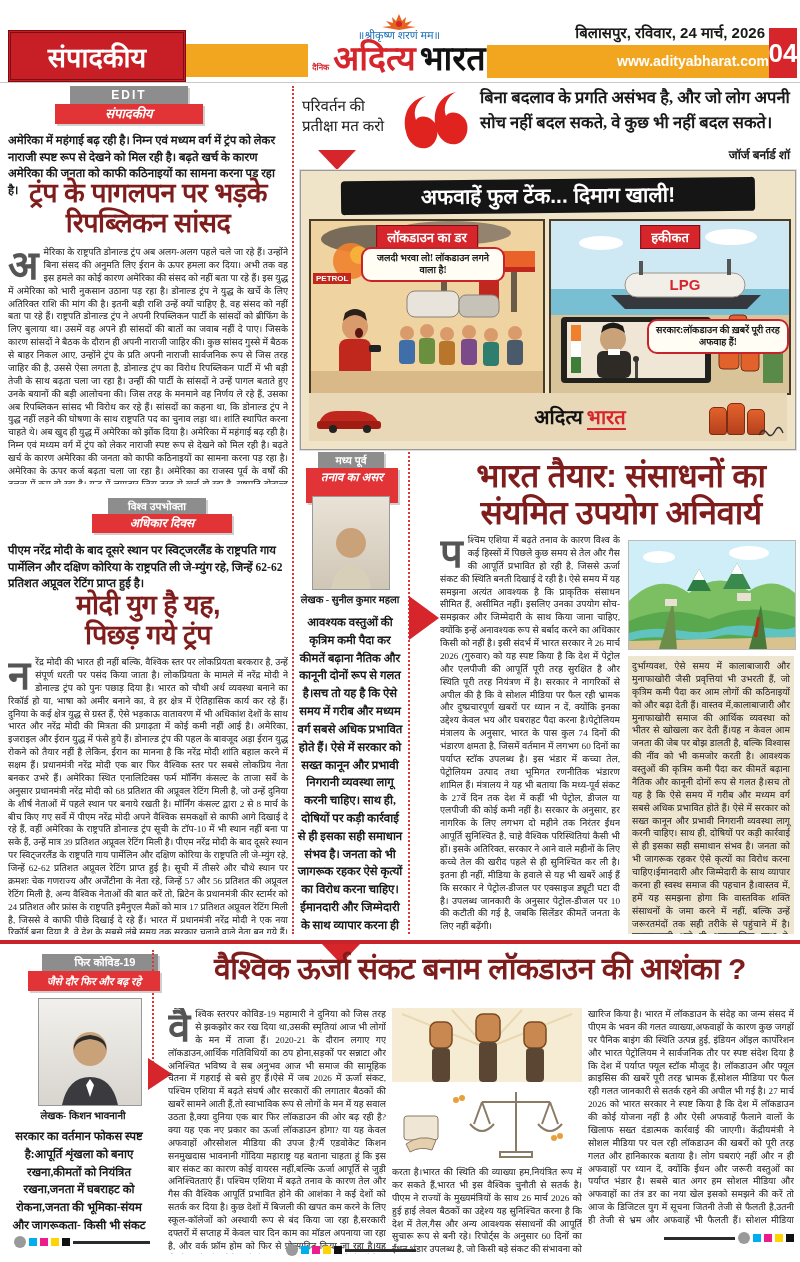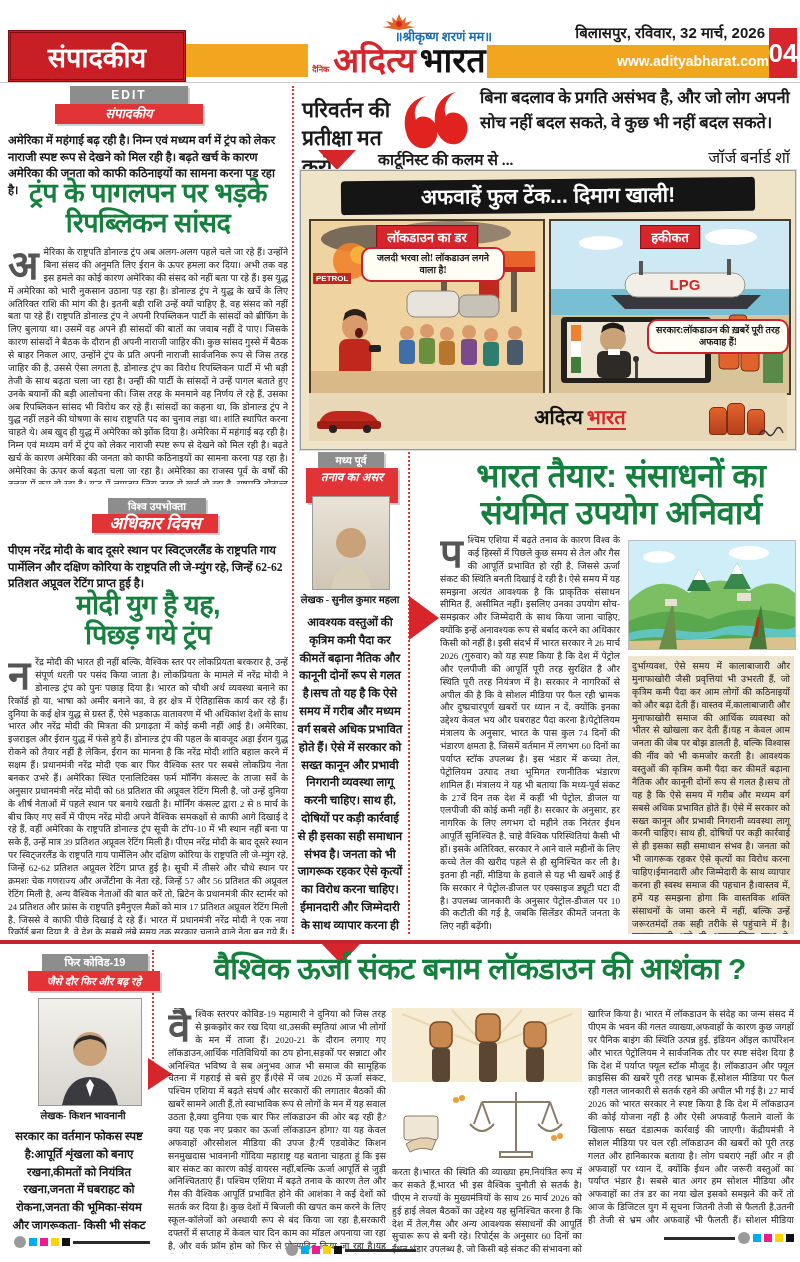--- a/index.html
+++ b/index.html
@@ -12,45 +12,45 @@
            font-weight:bold;font-size:27px;font-family:"Liberation Sans",sans-serif;}
   .orange-bar{background:#f2a51f;}
   .pagenum{background:#d6252b;color:#fff;display:flex;align-items:center;justify-content:center;
            font-weight:bold;font-size:26px;font-family:"Liberation Sans",sans-serif;}
   .dateline{font-weight:bold;font-size:15px;text-align:right;font-family:"Liberation Sans",sans-serif;}
   .website{color:#fff;font-weight:bold;font-size:14px;text-align:right;line-height:33px;padding-right:10px;
            font-family:"Liberation Sans",sans-serif;}
   .mast{text-align:center;line-height:1;}
   .mast .w1{color:#d6252b;font-weight:bold;font-size:34px;font-family:"Liberation Sans",sans-serif;}
   .mast .w2{color:#111;font-weight:bold;font-size:34px;font-family:"Liberation Sans",sans-serif;}
-  .mast-top{color:#1b6fb5;font-size:13px;font-weight:bold;text-align:right;}
+  .mast-top{color:#1b6fb5;font-size:11px;font-weight:normal;}
   .mast-daily{color:#d6252b;font-size:8px;font-weight:bold;}
   .hairline{background:#c9c9c9;height:1px;}
   
   .badge-gray{background:#8d8d8d;color:#fff;font-weight:bold;text-align:center;
               font-family:"Liberation Sans",sans-serif;box-shadow:2px 2px 0 #cfcfcf;}
   .badge-red{background:#e23337;color:#fff;font-weight:bold;text-align:center;font-style:italic;
              font-family:"Liberation Sans",sans-serif;box-shadow:2px 2px 0 #cfcfcf;}
   
   .intro{font-weight:bold;font-size:11.5px;line-height:1.45;text-align:left;}
-  .headline{font-weight:800;text-align:center;line-height:1.12;color:#15803d;
+  .headline{font-weight:800;text-align:center;line-height:1.12;color:#7f1d1d;
             font-family:"Liberation Sans",sans-serif;letter-spacing:-0.5px;}
   .body-text{font-size:9.2px;line-height:1.4;text-align:justify;color:#222;}
   .dropcap{float:left;font-size:40px;line-height:0.85;font-weight:bold;color:#555;padding:2px 5px 0 0;
            font-family:"Liberation Sans",sans-serif;}
   .boldcol{font-weight:bold;font-size:11.5px;line-height:1.55;text-align:center;}
   .author-cap{font-weight:bold;font-size:10px;text-align:center;}
   .vline{border-left:2px dotted #e23337;width:0;}
   .tri-down{width:0;height:0;border-left:19px solid transparent;border-right:19px solid transparent;border-top:20px solid #d6252b;}
   .tri-right{width:0;height:0;border-top:22px solid transparent;border-bottom:22px solid transparent;border-left:30px solid #d6252b;}
   .redbar{background:#c8232a;}
   
-  .q-kicker{font-weight:bold;font-size:21px;line-height:1.35;}
+  .q-kicker{font-weight:normal;font-size:15px;line-height:1.35;}
   .q-text{font-weight:bold;font-size:16.5px;line-height:1.5;}
-  .q-attr{font-weight:normal;font-size:16px;text-align:right;}
+  .q-attr{font-weight:bold;font-size:12px;text-align:right;}
   
   .cartoon{background:#efe3c8;border:1px solid #9a9a9a;box-shadow:0 0 0 1px #ddd;}
   .ct-title{background:#151515;color:#fff;font-weight:800;text-align:center;font-size:21px;line-height:34px;
             font-family:"Liberation Sans",sans-serif;transform:rotate(-0.6deg);border-radius:4px;}
   .panel{border:2px solid #4a3a28;background:#a16207;position:absolute;overflow:hidden;}
   .panel-label{position:absolute;left:50%;transform:translateX(-50%);top:4px;background:#d6252b;color:#fff;
                font-weight:bold;font-size:13px;padding:2px 10px;border:1px solid #7d0d13;
                font-family:"Liberation Sans",sans-serif;z-index:5;white-space:nowrap;}
   .bubble{position:absolute;background:#fffdf4;border:2px solid #c8232a;border-radius:10px;
           font-weight:bold;font-size:9.5px;text-align:center;padding:3px 5px;z-index:6;line-height:1.3;}
@@ -81,40 +81,40 @@
       <circle cx="17" cy="10" r="3" fill="#d6252b"></circle>
     </svg>
     <div class="mast-top">॥श्रीकृष्ण शरणं मम॥</div>
     <div>
       <span class="mast-daily">दैनिक</span>
       <span class="w1">अदित्य</span>
       <span class="w2">भारत</span>
     </div>
   </div>
 
-  <div class="abs dateline" style="left:520px;top:22px;width:245px;">बिलासपुर, रविवार, 32 मार्च, 2026</div>
+  <div class="abs dateline" style="left:520px;top:22px;width:245px;">बिलासपुर, रविवार, 24 मार्च, 2026</div>
   <div class="abs orange-bar website" style="left:487px;top:45px;width:282px;height:33px;">www.adityabharat.com</div>
   <div class="abs pagenum" style="left:769px;top:28px;width:28px;height:50px;">04</div>
   <div class="abs hairline" style="left:0;top:82px;width:800px;"></div>
 
   <div class="abs badge-gray" style="left:70px;top:86px;width:118px;height:18px;font-size:12px;line-height:18px;letter-spacing:2px;">EDIT</div>
   <div class="abs badge-red" style="left:55px;top:104px;width:148px;height:20px;font-size:13px;line-height:20px;">संपादकीय</div>
 
   <div class="abs intro" style="left:8px;top:132px;width:280px;">अमेरिका में महंगाई बढ़ रही है। निम्न एवं मध्यम वर्ग में ट्रंप को लेकर नाराजी स्पष्ट रूप से देखने को मिल रही है। बढ़ते खर्च के कारण अमेरिका की जनता को काफी कठिनाइयों का सामना करना पड़ रहा है।</div>
   <div class="abs headline" style="left:8px;top:178px;width:280px;font-size:27px;">
     <div>ट्रंप के पागलपन पर भड़के</div>
     <div>रिपब्लिकन सांसद</div>
   </div>
   <div class="abs clip body-text" style="left:8px;top:246px;width:280px;height:238px;">
     <span class="dropcap">अ</span>
     <span>मेरिका के राष्ट्रपति डोनाल्ड ट्रंप अब अलग-अलग पहले चले जा रहे हैं। उन्होंने बिना संसद की अनुमति लिए ईरान के ऊपर हमला कर दिया। अभी तक वह इस हमले का कोई कारण अमेरिका की संसद को नहीं बता पा रहे हैं। इस युद्ध में अमेरिका को भारी नुकसान उठाना पड़ रहा है। डोनाल्ड ट्रंप ने युद्ध के खर्चे के लिए अतिरिक्त राशि की मांग की है। इतनी बड़ी राशि उन्हें क्यों चाहिए है, वह संसद को नहीं बता पा रहे हैं। राष्ट्रपति डोनाल्ड ट्रंप ने अपनी रिपब्लिकन पार्टी के सांसदों को ब्रीफिंग के लिए बुलाया था। उसमें वह अपने ही सांसदों की बातों का जवाब नहीं दे पाए। जिसके कारण सांसदों ने बैठक के दौरान ही अपनी नाराजी जाहिर की। कुछ सांसद गुस्से में बैठक से बाहर निकल आए, उन्होंने ट्रंप के प्रति अपनी नाराजी सार्वजनिक रूप से जिस तरह जाहिर की है, उससे ऐसा लगता है, डोनाल्ड ट्रंप का विरोध रिपब्लिकन पार्टी में भी बड़ी तेजी के साथ बढ़ता चला जा रहा है। उन्हीं की पार्टी के सांसदों ने उन्हें पागल बताते हुए उनके बयानों की बड़ी आलोचना की। जिस तरह के मनमाने वह निर्णय ले रहे हैं, उसका अब रिपब्लिकन सांसद भी विरोध कर रहे हैं। सांसदों का कहना था, कि डोनाल्ड ट्रंप ने युद्ध नहीं लड़ने की घोषणा के साथ राष्ट्रपति पद का चुनाव लड़ा था। शांति स्थापित करना चाहते थे। अब खुद ही युद्ध में अमेरिका को झोंक दिया है। अमेरिका में महंगाई बढ़ रही है। निम्न एवं मध्यम वर्ग में ट्रंप को लेकर नाराजी स्पष्ट रूप से देखने को मिल रही है। बढ़ते खर्च के कारण अमेरिका की जनता को काफी कठिनाइयों का सामना करना पड़ रहा है। अमेरिका के ऊपर कर्ज बढ़ता चला जा रहा है। अमेरिका का राजस्व पूर्व के वर्षों की तुलना में कम हो रहा है। युद्ध में लगातार जिस तरह से खर्च हो रहा है, राष्ट्रपति डोनाल्ड ट्रंप नई-नई मांग कर रहे हैं। इसको लेकर रिपब्लिकन सांसद भी नाराज हैं। टैरिफ को लेकर भी उन्होंने नाटो और अमेरिका के मित्र देशों के साथ-साथ सारी दुनिया के बड़े-बड़े देशों को नाराज कर अमेरिका के खिलाफ एकजुट कर लिया है। ईरान से युद्ध लड़ने के लिए उन्होंने नाटो और मित्र देशों को धमकाया है। उसके कारण अमेरिका बिल्कुल अलग-थलग पड़ गया है। इजराइल के साथ मिलकर ईरान से जो युद्ध शुरू किया है वह अमेरिका के लिए भारी साबित हो रहा है। खाड़ी के जिन देशों में अमेरिका के सैन्य अड्डे थे, ईरान ने ड्रोन और मिसाइल के जरिए उन अड्डों और वहां के सैन्य संसाधनों को पूरी तरह से नष्ट कर दिया है। अमेरिका के जंगी जहाज और सबसे ताकतवर विमानों को ईरान ने भारी नुकसान पहुंचाया है। अमेरिका के सैन्य हथियारों को इसके पहले कभी इस तरह की चुनौती नहीं मिली थी, जो अब मिल रही है। ऐसी तबाही इसके पहले अमेरिका की कभी नहीं हुई, जो पिछले एक माह में देखने को मिली है।</span>
   </div>
 
   <div class="abs badge-gray" style="left:108px;top:498px;width:98px;height:16px;font-size:10.5px;line-height:16px;">विश्व उपभोक्ता</div>
-  <div class="abs badge-red" style="left:92px;top:514px;width:126px;height:19px;font-size:17px;line-height:19px;">अधिकार दिवस</div>
+  <div class="abs badge-red" style="left:92px;top:514px;width:140px;height:19px;font-size:12px;line-height:19px;">अधिकार दिवस</div>
   <div class="abs intro" style="left:8px;top:542px;width:280px;">पीएम नरेंद्र मोदी के बाद दूसरे स्थान पर स्विट्जरलैंड के राष्ट्रपति गाय पार्मेलिन और दक्षिण कोरिया के राष्ट्रपति ली जे-म्युंग रहे, जिन्हें 62-62 प्रतिशत अप्रूवल रेटिंग प्राप्त हुई है।</div>
   <div class="abs headline" style="left:8px;top:590px;width:280px;font-size:27px;">
     <div>मोदी युग है यह,</div>
     <div>पिछड़ गये ट्रंप</div>
   </div>
   <div class="abs clip body-text" style="left:8px;top:656px;width:280px;height:278px;">
     <span class="dropcap">न</span>
     <span>रेंद्र मोदी की भारत ही नहीं बल्कि, वैश्विक स्तर पर लोकप्रियता बरकरार है, उन्हें संपूर्ण धरती पर पसंद किया जाता है। लोकप्रियता के मामले में नरेंद्र मोदी ने डोनाल्ड ट्रंप को पुनः पछाड़ दिया है। भारत को चौथी अर्थ व्यवस्था बनाने का रिकॉर्ड हो या, भाषा को अमीर बनाने का, वे हर क्षेत्र में ऐतिहासिक कार्य कर रहे हैं। दुनिया के कई क्षेत्र युद्ध से ग्रस्त हैं, ऐसे भड़काऊ वातावरण में भी अधिकांश देशों के साथ भारत और नरेंद्र मोदी की मित्रता की प्रगाढ़ता में कोई कमी नहीं आई है। अमेरिका, इजराइल और ईरान युद्ध में फंसे हुये हैं। डोनाल्ड ट्रंप की पहल के बावजूद अड़ा ईरान युद्ध रोकने को तैयार नहीं है लेकिन, ईरान का मानना है कि नरेंद्र मोदी शांति बहाल करने में सक्षम हैं। प्रधानमंत्री नरेंद्र मोदी एक बार फिर वैश्विक स्तर पर सबसे लोकप्रिय नेता बनकर उभरे हैं। अमेरिका स्थित एनालिटिक्स फर्म मॉर्निंग कंसल्ट के ताजा सर्वे के अनुसार प्रधानमंत्री नरेंद्र मोदी को 68 प्रतिशत की अप्रूवल रेटिंग मिली है, जो उन्हें दुनिया के शीर्ष नेताओं में पहले स्थान पर बनाये रखती है। मॉर्निंग कंसल्ट द्वारा 2 से 8 मार्च के बीच किए गए सर्वे में पीएम नरेंद्र मोदी अपने वैश्विक समकक्षों से काफी आगे दिखाई दे रहे हैं, वहीं अमेरिका के राष्ट्रपति डोनाल्ड ट्रंप सूची के टॉप-10 में भी स्थान नहीं बना पा सके हैं, उन्हें मात्र 39 प्रतिशत अप्रूवल रेटिंग मिली है। पीएम नरेंद्र मोदी के बाद दूसरे स्थान पर स्विट्जरलैंड के राष्ट्रपति गाय पार्मेलिन और दक्षिण कोरिया के राष्ट्रपति ली जे-म्युंग रहे, जिन्हें 62-62 प्रतिशत अप्रूवल रेटिंग प्राप्त हुई है। सूची में तीसरे और चौथे स्थान पर क्रमशः चेक गणराज्य और अर्जेंटीना के नेता रहे, जिन्हें 57 और 56 प्रतिशत की अप्रूवल रेटिंग मिली है, अन्य वैश्विक नेताओं की बात करें तो, ब्रिटेन के प्रधानमंत्री कीर स्टार्मर को 24 प्रतिशत और फ्रांस के राष्ट्रपति इमैनुएल मैक्रों को मात्र 17 प्रतिशत अप्रूवल रेटिंग मिली है, जिससे वे काफी पीछे दिखाई दे रहे हैं। भारत में प्रधानमंत्री नरेंद्र मोदी ने एक नया रिकॉर्ड बना दिया है, वे देश के सबसे लंबे समय तक सरकार चलाने वाले नेता बन गये हैं। नरेंद्र मोदी ने 26 मई 2014 को भारत के 14वें प्रधानमंत्री के रूप में शपथ ग्रहण की थी, उनके नेतृत्व में भाजपा ने तीन दशकों में पहली बार पूर्ण बहुमत (282 सीटें) प्राप्त किया, जिससे गठबंधन की राजनीति का युग समाप्त हुआ। नरेंद्र मोदी ने 2019 में 303 सीटें जीतकर अपनी स्थिति और मजबूत की। 2024 में भले ही 240 सांसद जीते लेकिन, सत्ता पर पकड़ कमजोर नहीं हुई, आज भी नरेंद्र मोदी सशक्त प्रधानमंत्री हैं, साथ ही जवाहरलाल नेहरू के बाद प्रधानमंत्री नरेंद्र मोदी ही हैं, भारत में इंदिरा गांधी 4,077 दिन के साथ लगातार सर्वाधिक लंबे समय तक प्रधानमंत्री रही थीं, इस रिकॉर्ड को नरेंद्र मोदी तोड़ चुके हैं। सितंबर 2025 में अपने तीसरे कार्यकाल के दौरान नरेंद्र मोदी लगातार सबसे लंबे समय तक प्रधानमंत्री रहने वाले भारत के दूसरे प्रधानमंत्री बन गये हैं।</span>
   </div>
 
@@ -122,21 +122,20 @@
 
   <div class="abs q-kicker" style="left:302px;top:96px;width:96px;">परिवर्तन की प्रतीक्षा मत करो</div>
   <svg class="abs" style="left:398px;top:86px;" width="74" height="80" viewBox="0 0 74 80">
     <path d="M28 10 C10 14 4 30 8 46 C11 60 24 66 33 60 C41 54 42 40 34 34 C28 29 20 30 18 34 C14 24 20 14 28 10 Z" fill="#e0231e"></path>
     <path d="M58 6 C40 10 34 26 38 42 C41 56 54 62 63 56 C71 50 72 36 64 30 C58 25 50 26 48 30 C44 20 50 10 58 6 Z" fill="#e0231e"></path>
   </svg>
   <div class="abs q-text" style="left:480px;top:86px;width:312px;">बिना बदलाव के प्रगति असंभव है, और जो लोग अपनी सोच नहीं बदल सकते, वे कुछ भी नहीं बदल सकते।</div>
   <div class="abs q-attr" style="left:480px;top:146px;width:310px;">जॉर्ज बर्नार्ड शॉ</div>
 
   <div class="abs tri-down" style="left:318px;top:150px;"></div>
-  <div class="abs" style="left:378px;top:148px;width:240px;font-weight:bold;font-size:15.5px;">कार्टूनिस्ट की कलम से ...</div>
 
   <div class="abs cartoon" style="left:300px;top:170px;width:494px;height:278px;">
     <div class="ct-title" style="margin:8px 40px 0 40px;">अफवाहें फुल टेंक... दिमाग खाली!</div>
 
     <div class="panel" style="left:8px;top:48px;width:232px;height:172px;">
       <div class="panel-label">लॉकडाउन का डर</div>
       <svg width="232" height="172" viewBox="0 0 232 172">
         <rect width="232" height="172" fill="#efd3a0"></rect>
         <ellipse cx="60" cy="18" rx="50" ry="14" fill="#5b5148" opacity="0.8"></ellipse>
         <ellipse cx="140" cy="12" rx="60" ry="12" fill="#6e635a" opacity="0.7"></ellipse>
@@ -268,21 +267,21 @@
     <path d="M120 108 L132 64 L138 108 Z" fill="#4a7a3a"></path>
     <rect x="128" y="76" width="3" height="20" fill="#c0271d" transform="rotate(8 128 76)"></rect>
     <rect x="108" y="52" width="14" height="8" fill="#e8e0d0"></rect>
       <rect x="36" y="58" width="12" height="7" fill="#e8e0d0"></rect>
   </svg>
   <div class="abs clip body-text beige" style="left:628px;top:656px;width:158px;height:270px;">दुर्भाग्यवश, ऐसे समय में कालाबाजारी और मुनाफाखोरी जैसी प्रवृत्तियां भी उभरती हैं, जो कृत्रिम कमी पैदा कर आम लोगों की कठिनाइयों को और बढ़ा देती हैं। वास्तव में,कालाबाजारी और मुनाफाखोरी समाज की आर्थिक व्यवस्था को भीतर से खोखला कर देती हैं।यह न केवल आम जनता की जेब पर बोझ डालती है, बल्कि विश्वास की नींव को भी कमजोर करती है। आवश्यक वस्तुओं की कृत्रिम कमी पैदा कर कीमतें बढ़ाना नैतिक और कानूनी दोनों रूप से गलत है।सच तो यह है कि ऐसे समय में गरीब और मध्यम वर्ग सबसे अधिक प्रभावित होते हैं। ऐसे में सरकार को सख्त कानून और प्रभावी निगरानी व्यवस्था लागू करनी चाहिए। साथ ही, दोषियों पर कड़ी कार्रवाई से ही इसका सही समाधान संभव है। जनता को भी जागरूक रहकर ऐसे कृत्यों का विरोध करना चाहिए।ईमानदारी और जिम्मेदारी के साथ व्यापार करना ही स्वस्थ समाज की पहचान है।वास्तव में, हमें यह समझना होगा कि वास्तविक शक्ति संसाधनों के जमा करने में नहीं, बल्कि उन्हें जरूरतमंदों तक सही तरीके से पहुंचाने में है। कालाबाजारी भले ही अल्पकालिक लाभ दे, लेकिन यह समाज के विश्वास और नैतिक आधार को कमजोर करती है। इसके विरुद्ध, यदि व्यापारी, उद्योगपति, प्रशासन और आम नागरिक मिलकर ईमानदारी, पारदर्शिता और सहयोग का मार्ग अपनाएं, तो किसी भी संकट के प्रभाव को काफी हद तक कम किया जा सकता है। हमें यह सिद्ध करना होगा कि हमारी सभ्यता स्वार्थ पर नहीं, बल्कि एकता, संवेदना और सहभागिता जैसे मूल्यों पर आधारित है।</div>
 
   <div class="abs redbar" style="left:0;top:940px;width:800px;height:4px;"></div>
   <div class="abs tri-down" style="left:322px;top:944px;"></div>
 
-  <div class="abs badge-gray" style="left:42px;top:954px;width:106px;height:20px;font-size:11px;line-height:17px;">फिर कोविड-19</div>
+  <div class="abs badge-gray" style="left:42px;top:954px;width:106px;height:20px;font-size:11px;line-height:17px;padding-left:10px;">फिर कोविड-19</div>
   <div class="abs badge-red" style="left:28px;top:971px;width:132px;height:20px;font-size:10.5px;line-height:20px;">जैसे दौर फिर और बढ़ रहे</div>
   <div class="abs photo" style="left:38px;top:998px;width:102px;height:106px;background:linear-gradient(#f2f0ec,#d8d5cf);">
     <svg width="80" height="84" viewBox="0 0 80 84">
       <circle cx="40" cy="28" r="17" fill="#caa27a"></circle>
       <path d="M40 14 q-18 2 -16 16 q0 -10 16 -12 q16 2 16 12 q2 -14 -16 -16 Z" fill="#2b2b2b"></path>
       <path d="M12 84 q6 -28 28 -28 q22 0 28 28 Z" fill="#3a3a3f"></path>
       <polygon points="40,58 36,64 40,76 44,64" fill="#fff"></polygon>
     </svg>
   </div>
   <div class="abs author-cap" style="left:8px;top:1108px;width:150px;">लेखक- किशन भावनानी</div>

